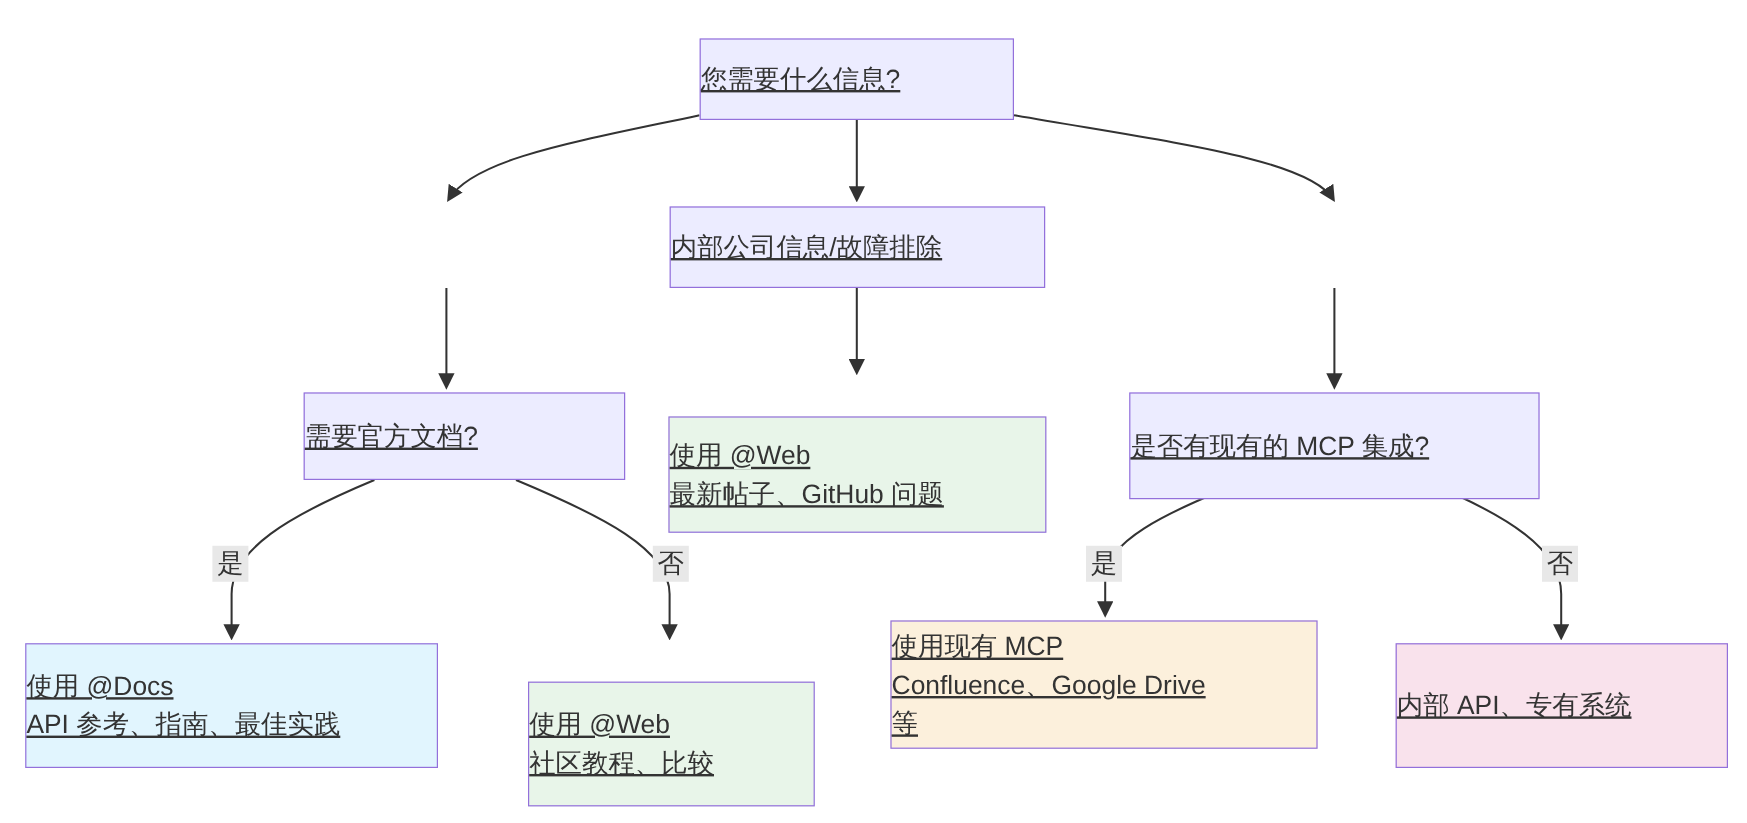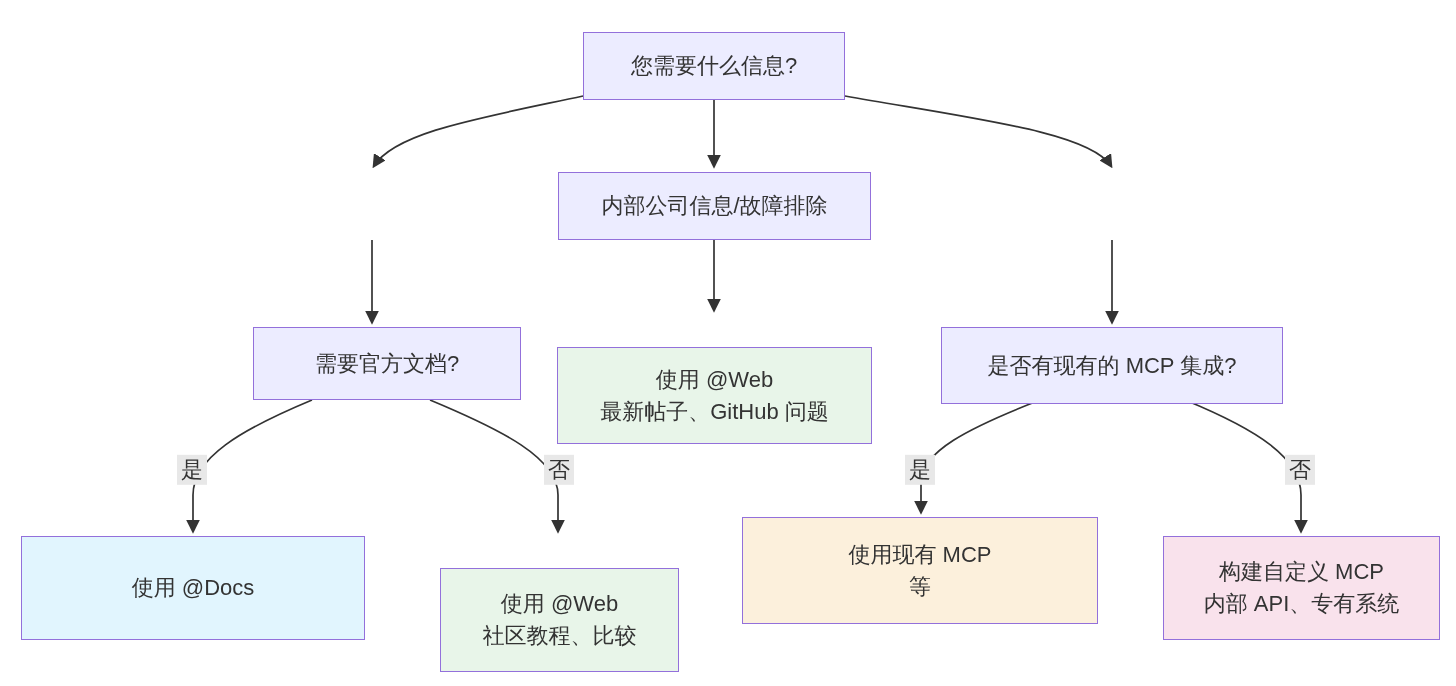--- a/index.html
+++ b/index.html
@@ -23,29 +23,30 @@
     fill: none;
     stroke: var(--edge, #333333);
     stroke-width: 1.7px;
   }
   .arrowhead { fill: var(--edge, #333333); }
 
   .node {
     position: absolute;
     display: flex;
     flex-direction: column;
-    align-items: center;
+    align-items: flex-start;
     justify-content: center;
     text-align: center;
     border: 1.3px solid var(--node-border, #9370DB);
     background: var(--node-default-bg, #ECECFF);
     color: var(--text, #333333);
     font-size: 22px;
     line-height: 32px;
     white-space: nowrap;
+    text-decoration: underline;
   }
   .n-blue   { background: var(--blue-bg,   #E1F5FE); }
   .n-green  { background: var(--green-bg,  #E8F5E9); margin-top: 32px; }
   .n-orange { background: var(--orange-bg, #FCF0DC); }
   .n-pink   { background: var(--pink-bg,   #F9E2EC); }
 
   .edge-label {
     position: absolute;
     transform: translate(-50%, -50%);
     background: var(--edge-label-bg, #E8E8E8);
@@ -86,38 +87,39 @@
     <span>内部公司信息/故障排除</span>
   </div>
 
   <div class="node" style="left:253px; top:327px; width:268px; height:73px;">
     <span>需要官方文档?</span>
   </div>
   <div class="node n-green" style="left:557px; top:315px; width:315px; height:97px;">
     <div>使用 @Web</div>
     <div>最新帖子、GitHub 问题</div>
   </div>
-  <div class="node" style="left:941px; top:327px; width:342px; height:77px;">
+  <div class="node" style="left:941px; top:327px; width:342px; height:89px;">
     <span>是否有现有的 MCP 集成?</span>
   </div>
 
   <div class="edge-label" style="left:192px; top:470px;">是</div>
   <div class="edge-label" style="left:559px; top:470px;">否</div>
   <div class="edge-label" style="left:920px; top:470px;">是</div>
   <div class="edge-label" style="left:1300px; top:470px;">否</div>
 
   <div class="node n-blue" style="left:21px; top:536px; width:344px; height:104px;">
     <div>使用 @Docs</div>
+    <div>API 参考、指南、最佳实践</div>
   </div>
   <div class="node n-green" style="left:440px; top:536px; width:239px; height:104px;">
     <div>使用 @Web</div>
     <div>社区教程、比较</div>
   </div>
   <div class="node n-orange" style="left:742px; top:517px; width:356px; height:107px;">
     <div>使用现有 MCP</div>
+    <div>Confluence、Google Drive</div>
     <div>等</div>
   </div>
   <div class="node n-pink" style="left:1163px; top:536px; width:277px; height:104px;">
-    <div>构建自定义 MCP</div>
     <div>内部 API、专有系统</div>
   </div>
 
 </div>
 
 </body></html>

